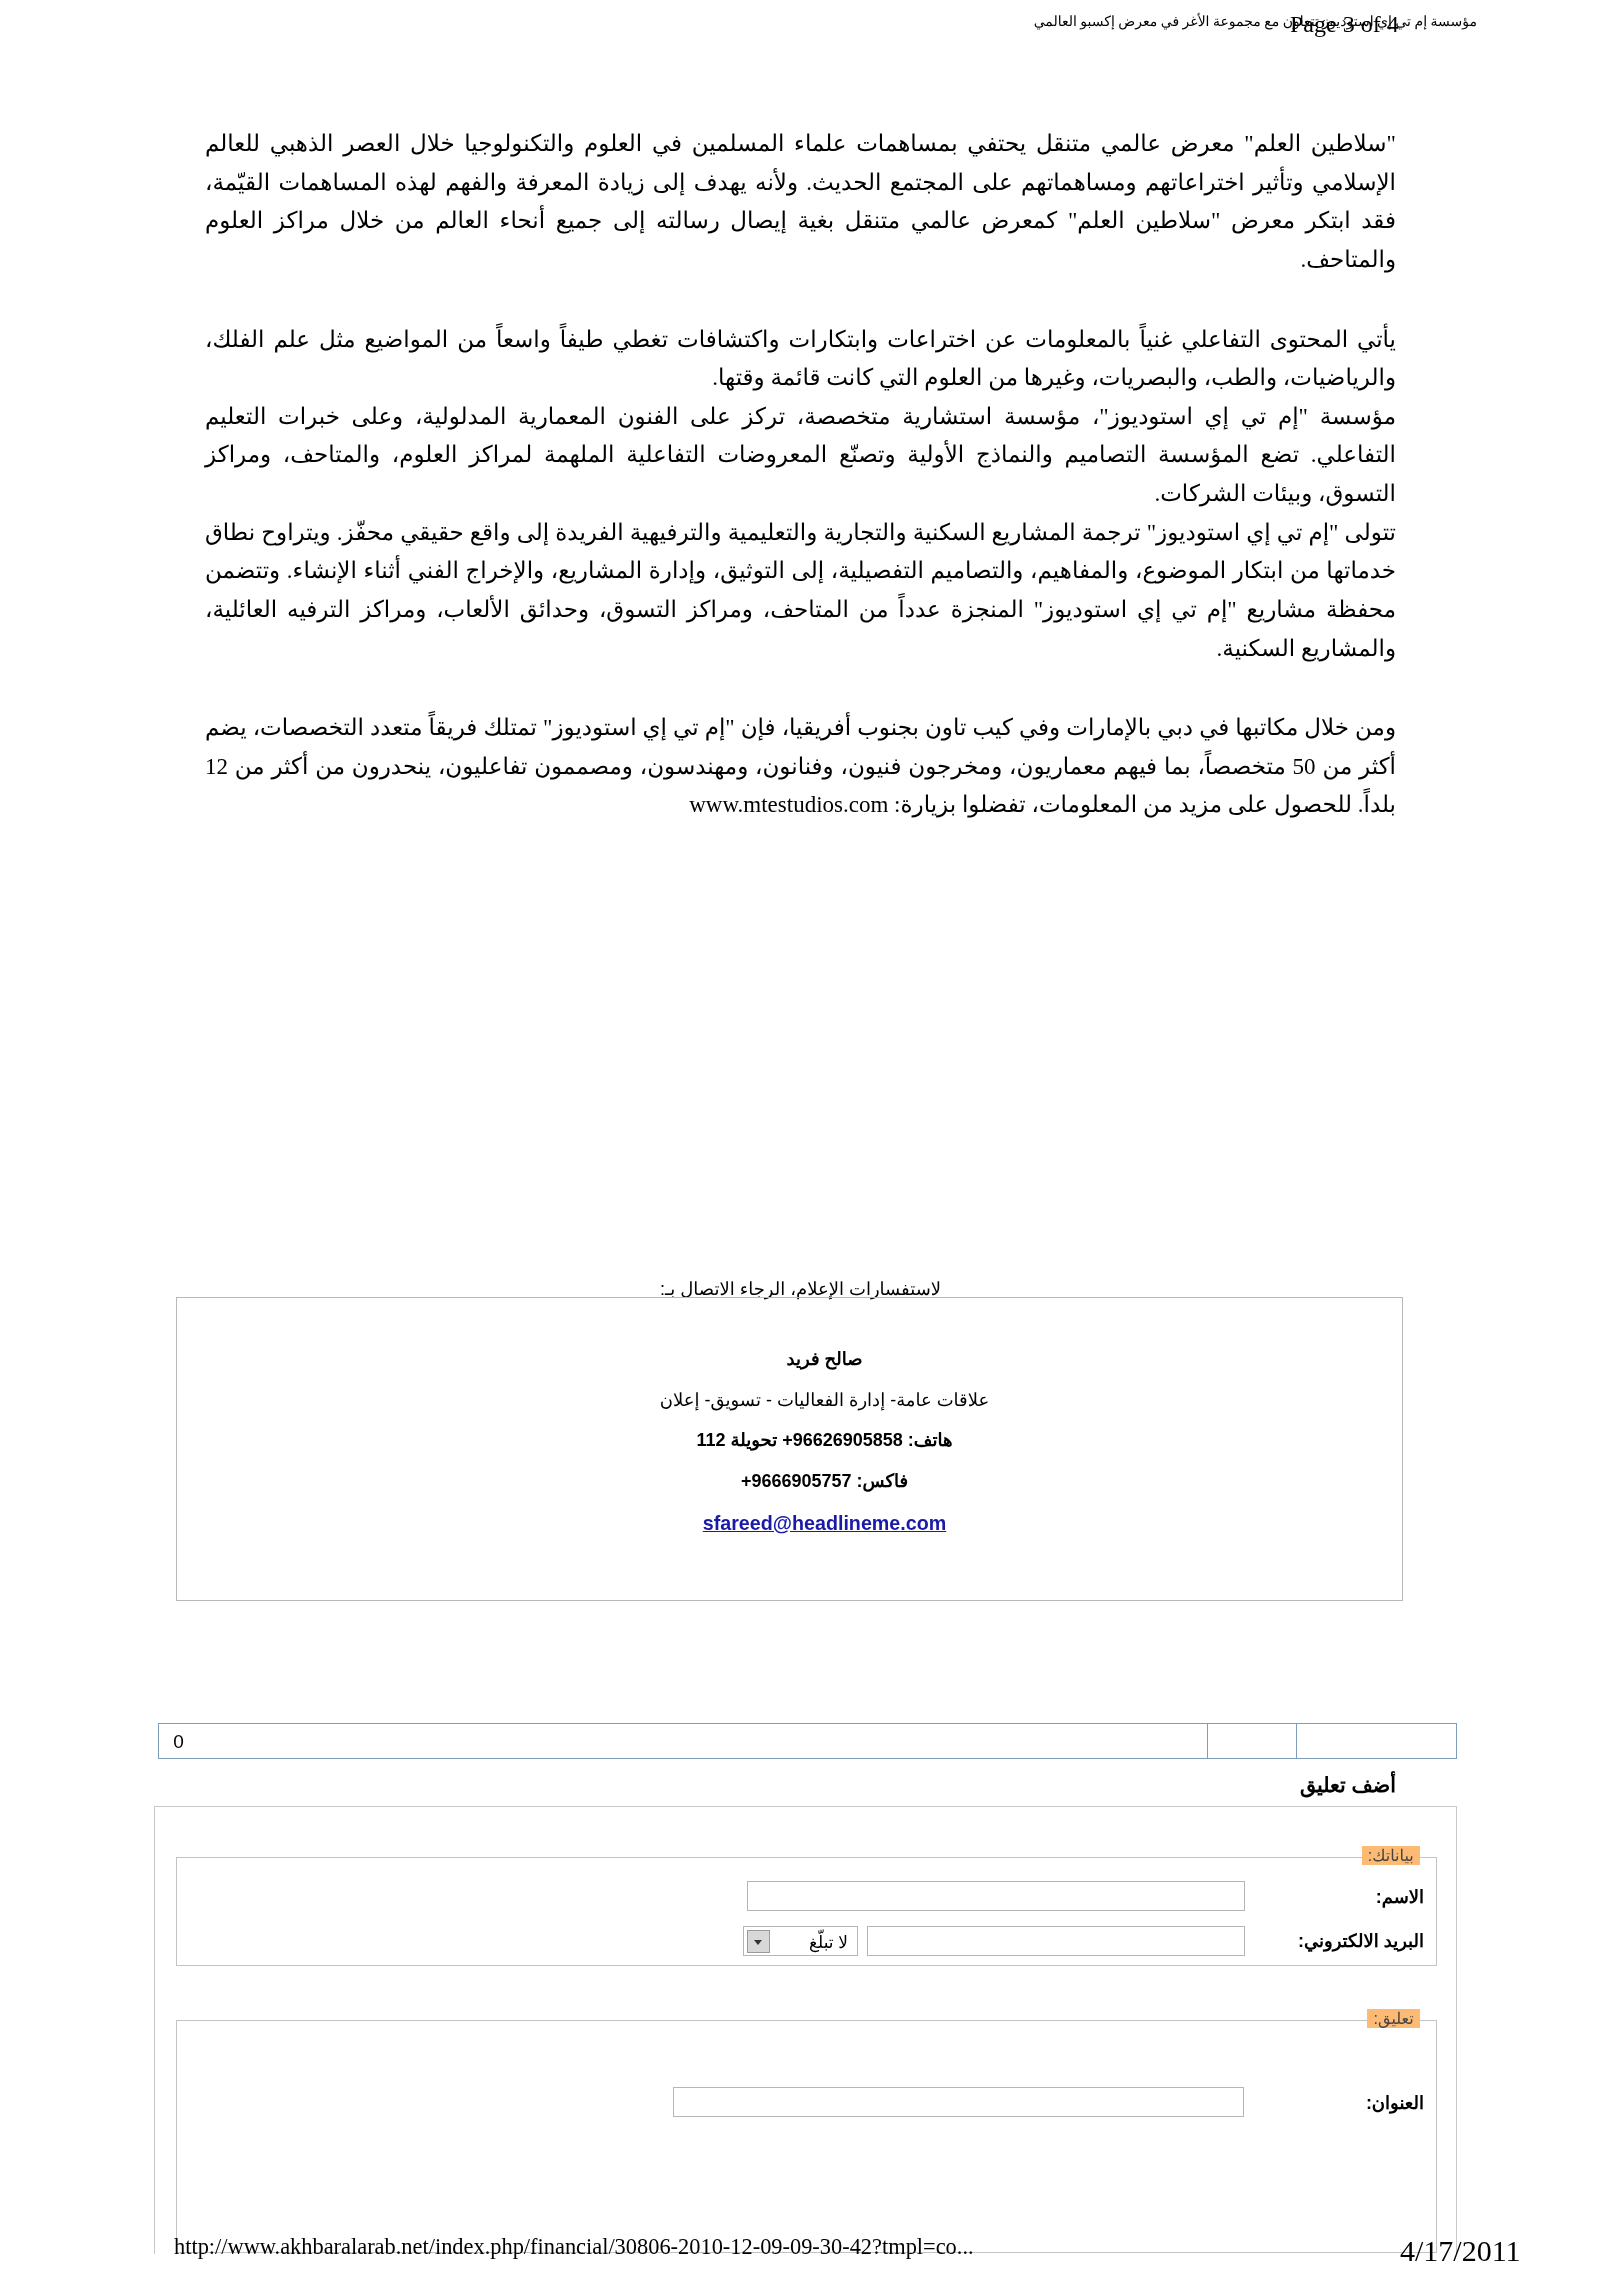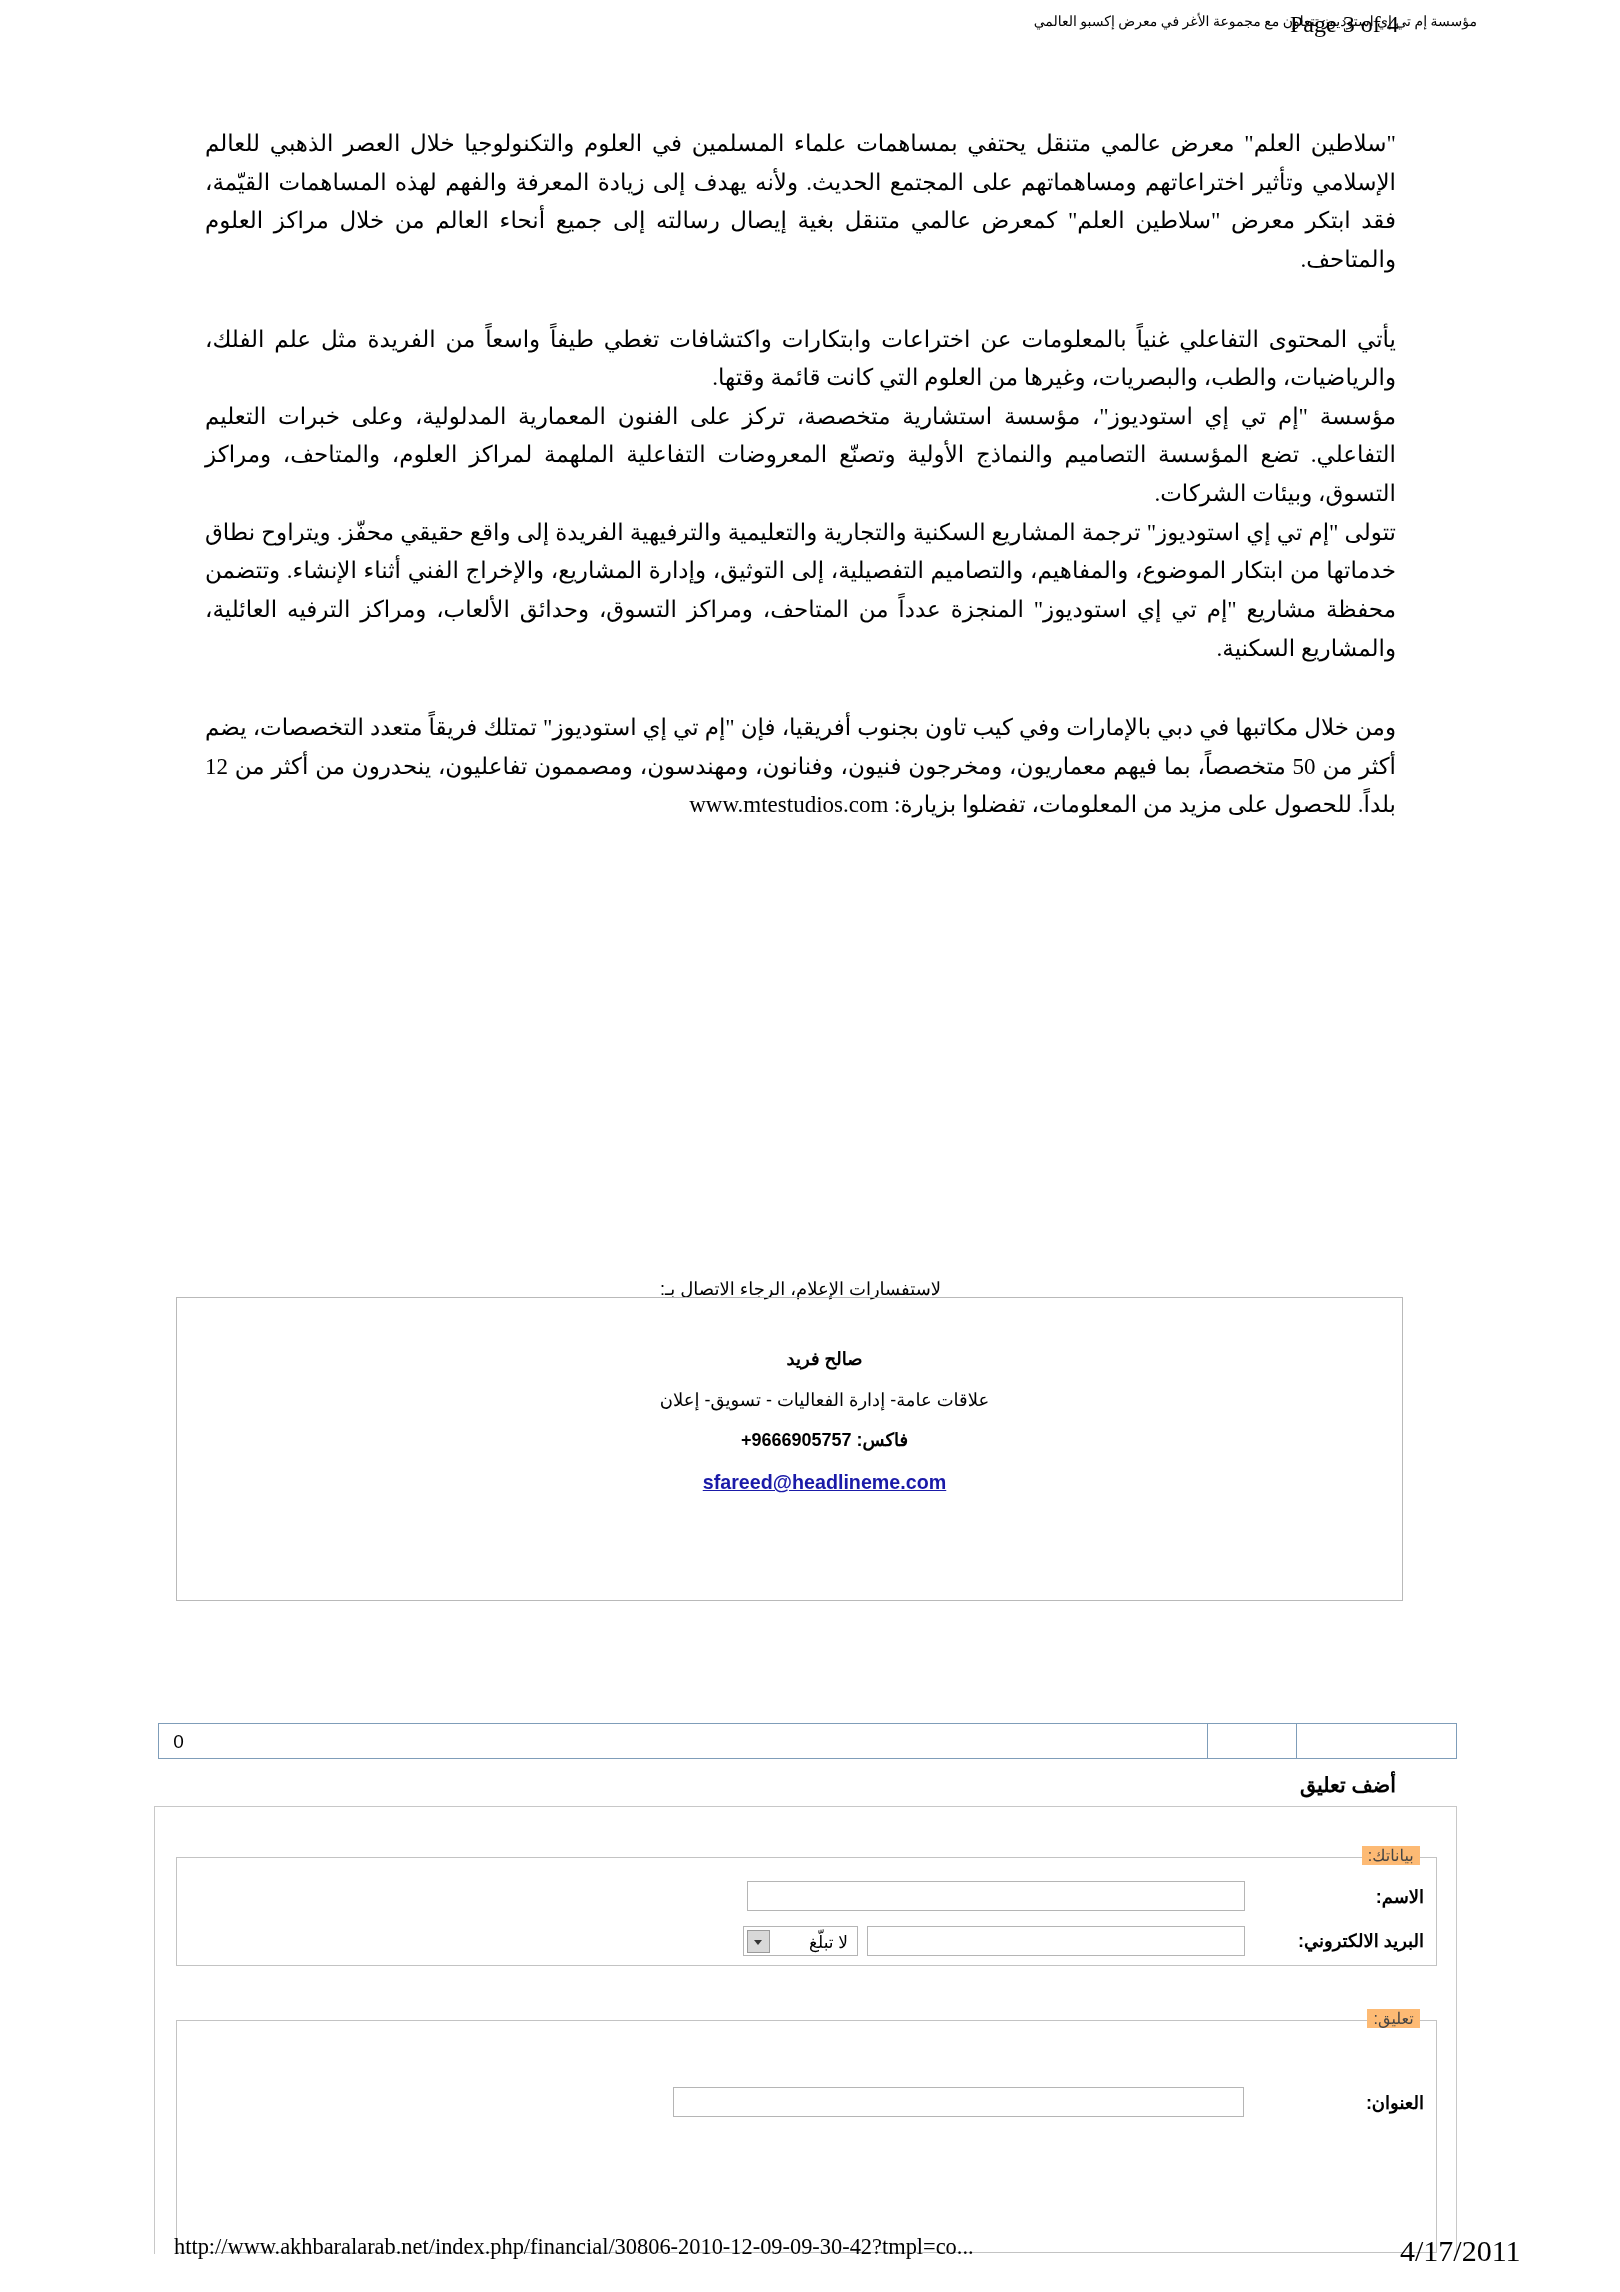--- a/index.html
+++ b/index.html
@@ -282,35 +282,36 @@
 </head>
 <body>
 
 <div class="page-header">
   <div class="header-title">مؤسسة إم تي إي استوديوز تتعاون مع مجموعة الأغر في معرض إكسبو العالمي</div>
   <div class="header-pagenum">Page 3 of 4</div>
 </div>
 
 <div class="content">
   <p class="para gap-after">"سلاطين العلم" معرض عالمي متنقل يحتفي بمساهمات علماء المسلمين في العلوم والتكنولوجيا خلال العصر الذهبي للعالم الإسلامي وتأثير اختراعاتهم ومساهماتهم على المجتمع الحديث. ولأنه يهدف إلى زيادة المعرفة والفهم لهذه المساهمات القيّمة، فقد ابتكر معرض "سلاطين العلم" كمعرض عالمي متنقل بغية إيصال رسالته إلى جميع أنحاء العالم من خلال مراكز العلوم والمتاحف.</p>
-  <p class="para tight">يأتي المحتوى التفاعلي غنياً بالمعلومات عن اختراعات وابتكارات واكتشافات تغطي طيفاً واسعاً من الفريدة مثل علم الفلك، والرياضيات، والطب، والبصريات، وغيرها من العلوم التي كانت قائمة وقتها.</p>
+  <p class="para tight">يأتي المحتوى التفاعلي غنياً بالمعلومات عن اختراعات وابتكارات واكتشافات تغطي طيفاً واسعاً من المواضيع مثل علم الفلك، والرياضيات، والطب، والبصريات، وغيرها من العلوم التي كانت قائمة وقتها.</p>
   <p class="para tight">مؤسسة "إم تي إي استوديوز"، مؤسسة استشارية متخصصة، تركز على الفنون المعمارية المدلولية، وعلى خبرات التعليم التفاعلي. تضع المؤسسة التصاميم والنماذج الأولية وتصنّع المعروضات التفاعلية الملهمة لمراكز العلوم، والمتاحف، ومراكز التسوق، وبيئات الشركات.</p>
   <p class="para gap-after">تتولى "إم تي إي استوديوز" ترجمة المشاريع السكنية والتجارية والتعليمية والترفيهية الفريدة إلى واقع حقيقي محفّز. ويتراوح نطاق خدماتها من ابتكار الموضوع، والمفاهيم، والتصاميم التفصيلية، إلى التوثيق، وإدارة المشاريع، والإخراج الفني أثناء الإنشاء. وتتضمن محفظة مشاريع "إم تي إي استوديوز" المنجزة عدداً من المتاحف، ومراكز التسوق، وحدائق الألعاب، ومراكز الترفيه العائلية، والمشاريع السكنية.</p>
   <p class="para tight">
     <span>ومن خلال مكاتبها في دبي بالإمارات وفي كيب تاون بجنوب أفريقيا، فإن "إم تي إي استوديوز" تمتلك فريقاً متعدد التخصصات، يضم أكثر من 50 متخصصاً، بما فيهم معماريون، ومخرجون فنيون، وفنانون، ومهندسون، ومصممون تفاعليون، ينحدرون من أكثر من 12 بلداً. للحصول على مزيد من المعلومات، تفضلوا بزيارة:</span>
     <span class="latin">www.mtestudios.com</span>
   </p>
 </div>
 
 <div class="media-note">لاستفسارات الإعلام، الرجاء الاتصال بـ:</div>
 
 <div class="contact-box">
   <div class="contact-lines">
     <div class="cline">صالح فريد</div>
     <div class="cline reg">علاقات عامة- إدارة الفعاليات - تسويق- إعلان</div>
+    <div class="cline">هاتف: 96626905858+ تحويلة 112</div>
     <div class="cline">فاكس: 9666905757+</div>
     <a class="contact-email" href="#">sfareed@headlineme.com</a>
   </div>
 </div>
 
 <div class="rating-bar">
   <div class="cellsep" style="left:1048px;"></div>
   <div class="cellsep" style="left:1137px;"></div>
   <div class="rating-value">0</div>
 </div>

